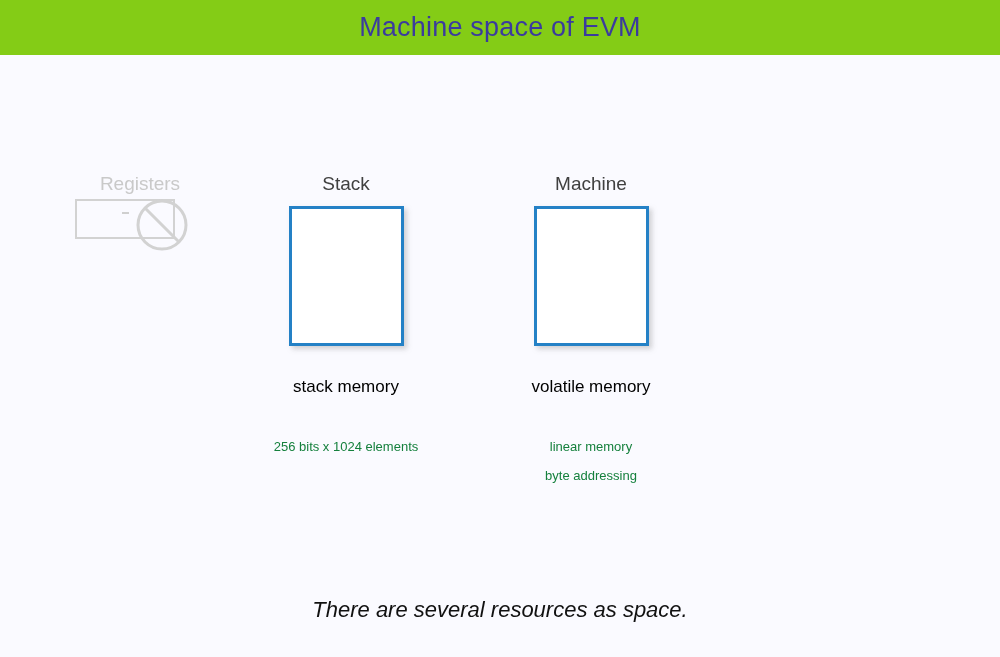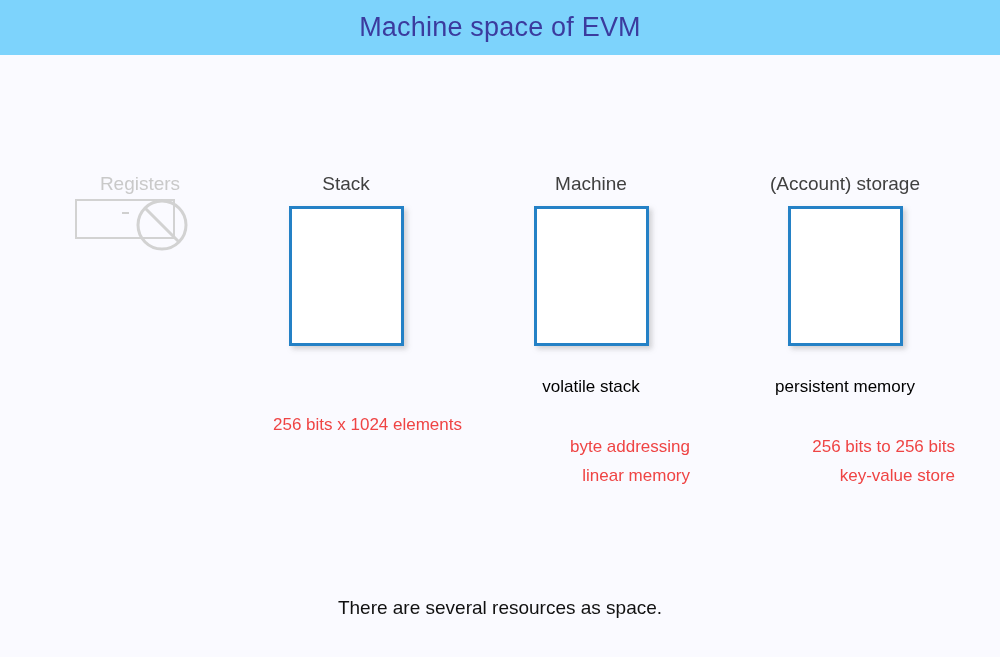--- a/index.html
+++ b/index.html
@@ -15,21 +15,21 @@
     position: relative;
   }
 
   
   .title-banner {
     position: absolute;
     left: 0;
     top: 0;
     width: 1000px;
     height: 55px;
-    background: #7dd3fc;
+    background: #84cc16;
     display: flex;
     align-items: center;
     justify-content: center;
   }
   .title-text {
     font-size: 27px;
     color: #3b3b9e;
     letter-spacing: 0.2px;
     white-space: nowrap;
   }
@@ -68,25 +68,24 @@
     margin: 0 auto;
   }
 
   .caption-primary {
     font-size: 17px;
     color: #000000;
     line-height: 22px;
     white-space: nowrap;
   }
   .caption-secondary {
-    font-size: 17px;
-    color: #ef4444;
+    font-size: 13px;
+    color: #15803d;
     line-height: 29px;
     white-space: nowrap;
-    text-align: right;
   }
 
   
   .registers-graphic {
     position: relative;
     width: 130px;
     height: 60px;
     margin: 0 auto;
   }
   .register-rect {
@@ -115,22 +114,23 @@
     height: 54px;
   }
 
   
   .footer-note {
     position: absolute;
     left: 0;
     top: 542px;
     width: 1000px;
     text-align: center;
-    font-size: 19px;
+    font-size: 22px;
     color: #111111;
+    font-style: italic;
   }
 </style>
 </head>
 <body>
 
 <div class="title-banner">
   <div class="title-text">Machine space of EVM</div>
 </div>
 
 <div class="slide-body">
@@ -145,42 +145,33 @@
         <line x1="10" y1="10" x2="44" y2="44" stroke="#d2d2d2" stroke-width="3"></line>
       </svg>
     </div>
   </div>
 
   <div class="column" style="left:230px; top:118px; width:232px;">
     <div class="col-heading">Stack</div>
     <div style="height:11px;"></div>
     <div class="space-box"></div>
     <div style="height:30px;"></div>
+    <div class="caption-primary">stack memory</div>
     <div style="height:34px;"></div>
     <div class="caption-secondary">256 bits x 1024 elements</div>
     <div class="caption-secondary"></div>
   </div>
 
   <div class="column" style="left:492px; top:118px; width:198px;">
     <div class="col-heading">Machine</div>
     <div style="height:11px;"></div>
     <div class="space-box"></div>
     <div style="height:30px;"></div>
-    <div class="caption-primary">volatile stack</div>
+    <div class="caption-primary">volatile memory</div>
     <div style="height:34px;"></div>
+    <div class="caption-secondary">linear memory</div>
     <div class="caption-secondary">byte addressing</div>
-    <div class="caption-secondary">linear memory</div>
   </div>
 
-  <div class="column" style="left:735px; top:118px; width:220px;">
-    <div class="col-heading">(Account) storage</div>
-    <div style="height:11px;"></div>
-    <div class="space-box"></div>
-    <div style="height:30px;"></div>
-    <div class="caption-primary">persistent memory</div>
-    <div style="height:34px;"></div>
-    <div class="caption-secondary">256 bits to 256 bits</div>
-    <div class="caption-secondary">key-value store</div>
-  </div>
 
   <div class="footer-note">There are several resources as space.</div>
 
 </div>
 
 </body></html>

